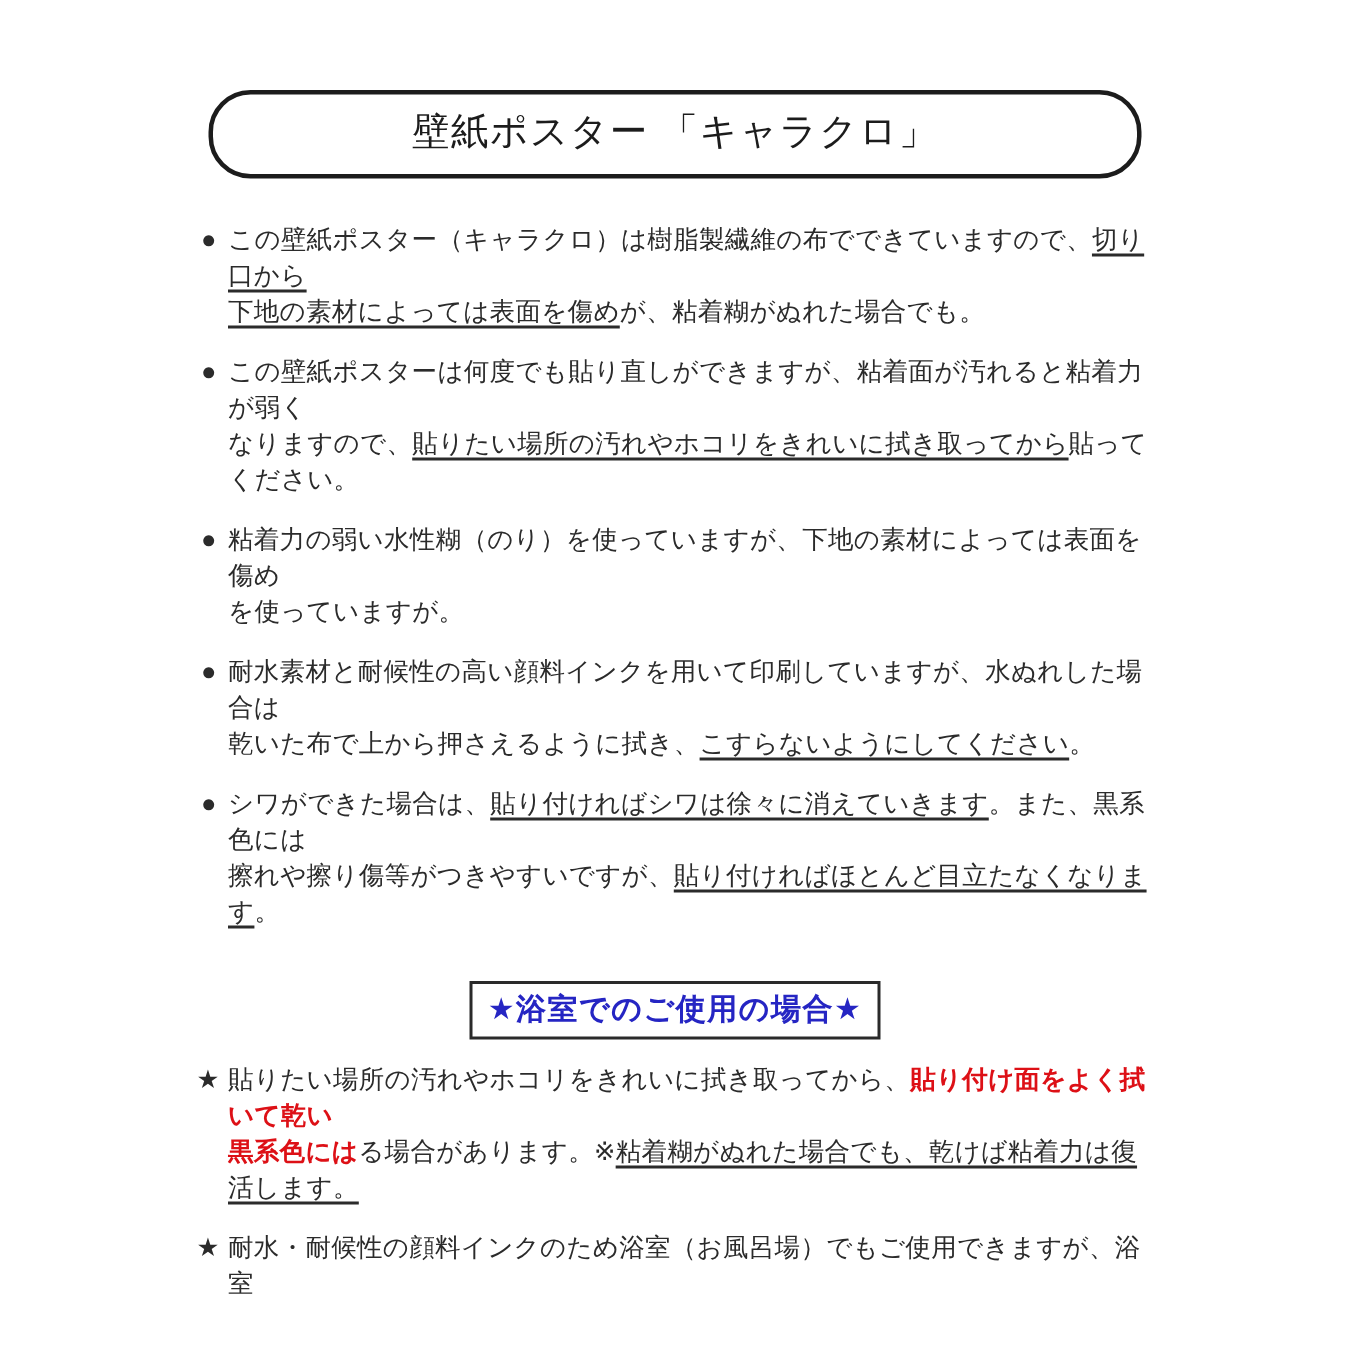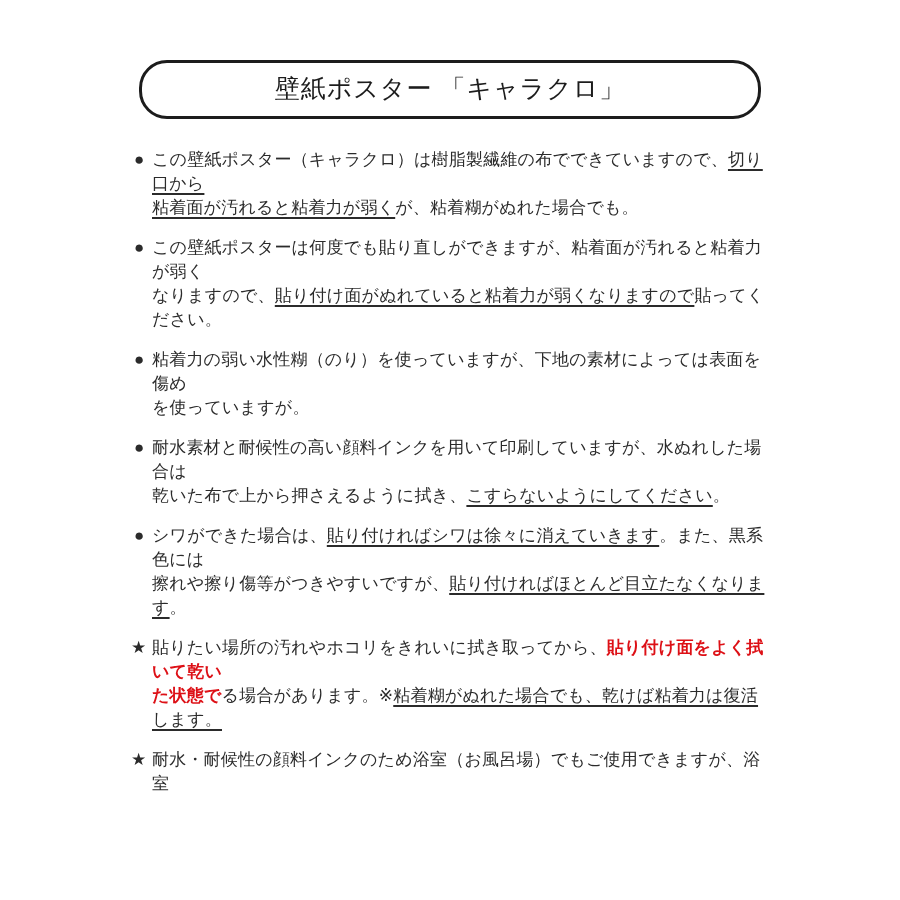--- a/index.html
+++ b/index.html
@@ -57,43 +57,44 @@
 <div class="page">
 
   <div class="title-box">
     <div>壁紙ポスター 「キャラクロ」</div>
   </div>
 
   <div class="content">
 
     <div class="note">
       <span class="bullet">●</span>
-      <span><span>この壁紙ポスター（キャラクロ）は樹脂製繊維の布でできていますので、</span><span class="seg-u">切り口から</span><br><span class="seg-u">粘着面が汚れると粘着力が弱く</span><span>が、粘着糊がぬれた場合でも。</span></span>
+      <span><span>この壁紙ポスター（キャラクロ）は樹脂製繊維の布でできていますので、</span><span class="seg-u">切り口から</span><br><span class="seg-u">下地の素材によっては表面を傷め</span><span>が、粘着糊がぬれた場合でも。</span></span>
     </div>
     <div class="note">
       <span class="bullet">●</span>
-      <span><span>この壁紙ポスターは何度でも貼り直しができますが、粘着面が汚れると粘着力が弱く</span><br><span>なりますので、</span><span class="seg-u">貼り付け面がぬれていると粘着力が弱くなりますので</span><span>貼ってください。</span></span>
+      <span><span>この壁紙ポスターは何度でも貼り直しができますが、粘着面が汚れると粘着力が弱く</span><br><span>なりますので、</span><span class="seg-u">貼りたい場所の汚れやホコリをきれいに拭き取ってから</span><span>貼ってください。</span></span>
     </div>
     <div class="note">
       <span class="bullet">●</span>
       <span><span>粘着力の弱い水性糊（のり）を使っていますが、下地の素材によっては表面を傷め</span><br><span>を使っていますが。</span></span>
     </div>
     <div class="note">
       <span class="bullet">●</span>
       <span><span>耐水素材と耐候性の高い顔料インクを用いて印刷していますが、水ぬれした場合は</span><br><span>乾いた布で上から押さえるように拭き、</span><span class="seg-u">こすらないようにしてください</span><span>。</span></span>
     </div>
     <div class="note">
       <span class="bullet">●</span>
       <span><span>シワができた場合は、</span><span class="seg-u">貼り付ければシワは徐々に消えていきます</span><span>。また、黒系色には</span><br><span>擦れや擦り傷等がつきやすいですが、</span><span class="seg-u">貼り付ければほとんど目立たなくなります</span><span>。</span></span>
     </div>
 
+    <div class="bath-header">★浴室でのご使用の場合★</div>
 
     <div class="note star">
       <span class="bullet">★</span>
-      <span><span>貼りたい場所の汚れやホコリをきれいに拭き取ってから、</span><span class="seg-r">貼り付け面をよく拭いて乾い</span><br><span class="seg-r">た状態で</span><span>る場合があります。※</span><span class="seg-u">粘着糊がぬれた場合でも、乾けば粘着力は復活します。</span></span>
+      <span><span>貼りたい場所の汚れやホコリをきれいに拭き取ってから、</span><span class="seg-r">貼り付け面をよく拭いて乾い</span><br><span class="seg-r">黒系色には</span><span>る場合があります。※</span><span class="seg-u">粘着糊がぬれた場合でも、乾けば粘着力は復活します。</span></span>
     </div>
     <div class="note star">
       <span class="bullet">★</span>
       <span><span>耐水・耐候性の顔料インクのため浴室（お風呂場）でもご使用できますが、浴室</span><br><br></span>
     </div>
 
   </div>
 
 </div>
 

